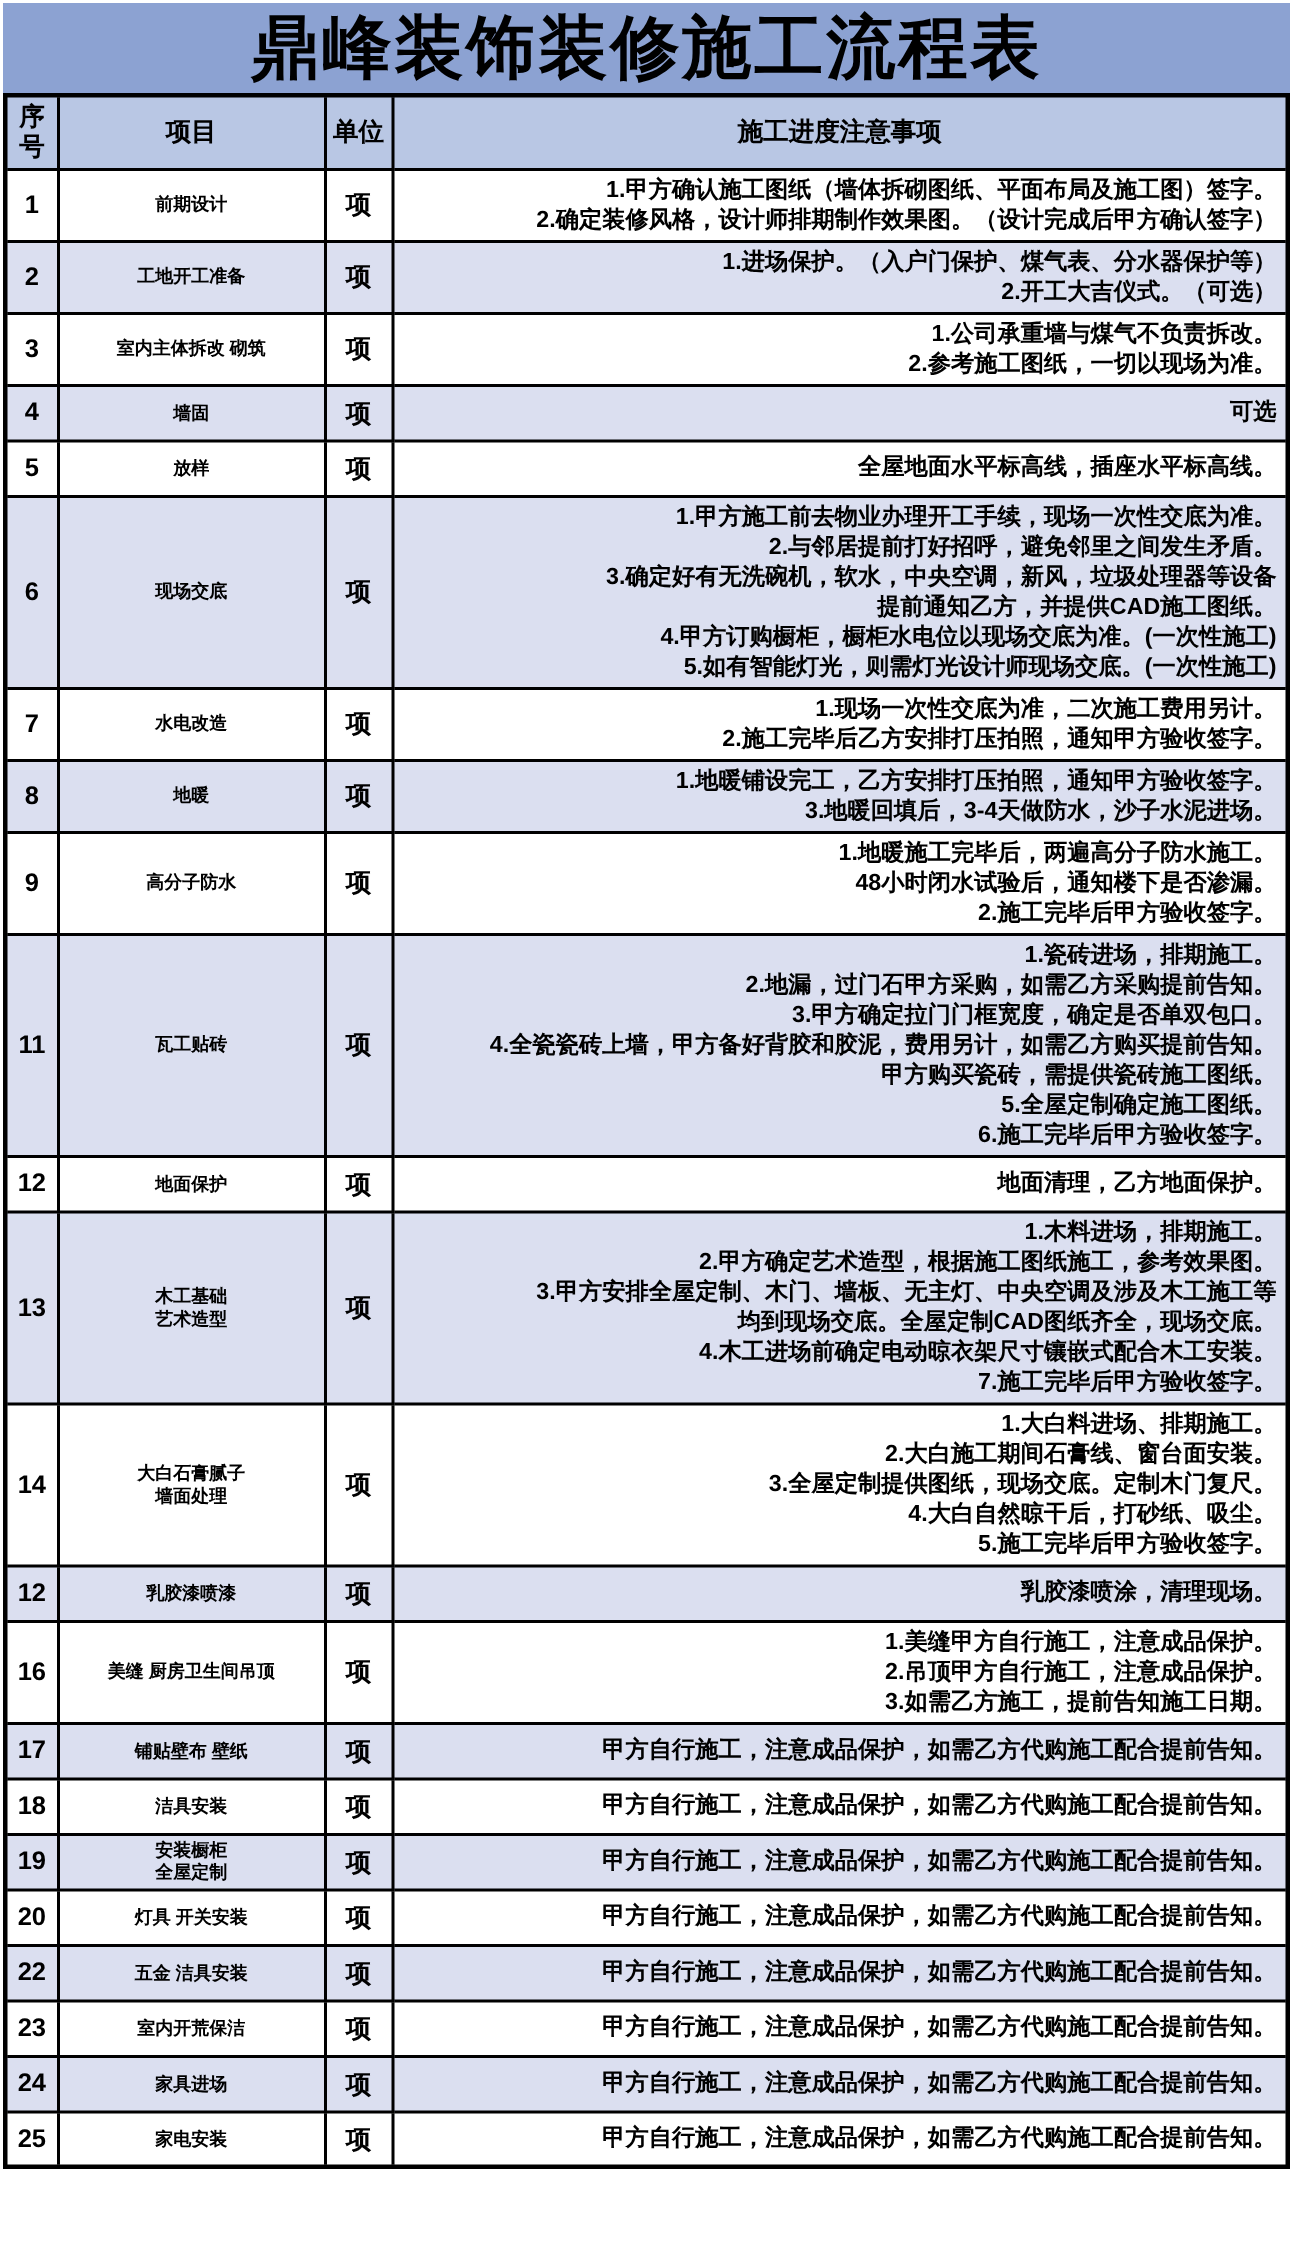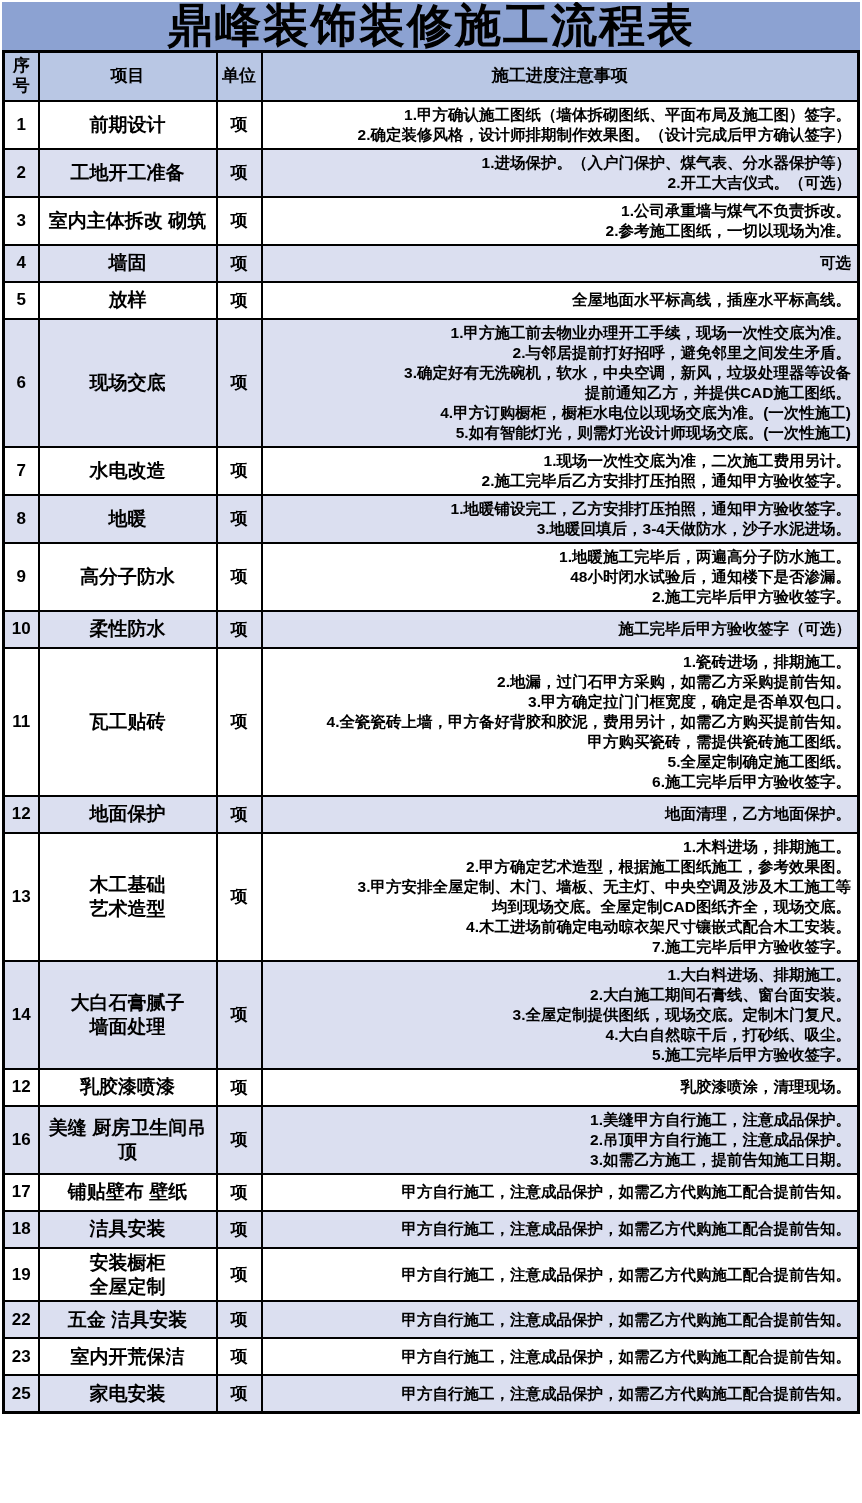--- a/index.html
+++ b/index.html
@@ -10,21 +10,21 @@
   }
   .sheet {
     width: 862px;
     box-sizing: border-box;
     padding: 2px;
     background: #ffffff;
     color: #000;
   }
   .title-bar {
     background: var(--title-bg, #8CA2D2);
-    height: 48px;
+    height: 60px;
     display: flex;
     align-items: center;
     justify-content: center;
     font-size: 46px;
     font-weight: 900;
     letter-spacing: 2px;
     color: #000;
     overflow: hidden;
   }
   table.flow {
@@ -53,21 +53,21 @@
   tbody tr:nth-child(odd)  { background: #ffffff; }
   tbody tr:nth-child(even) { background: var(--alt-bg, #DBDFF0); }
   tbody td { height: 37px; }
   td.c-no {
     text-align: center;
     font-size: 17px;
     padding: 2px 1px;
   }
   td.c-project {
     text-align: center;
-    font-size: 19px;
+    font-size: 12px;
     white-space: pre-line;
     line-height: 1.25;
     padding: 2px 2px;
   }
   td.c-unit {
     text-align: center;
     font-size: 17px;
     padding: 2px 1px;
   }
   td.c-notes {
@@ -159,26 +159,20 @@
   </tr>
         <tr>
     <td class="c-no">9</td>
     <td class="c-project">高分子防水</td>
     <td class="c-unit">项</td>
     <td class="c-notes">1.地暖施工完毕后，两遍高分子防水施工。
    48小时闭水试验后，通知楼下是否渗漏。
 2.施工完毕后甲方验收签字。</td>
   </tr>
         <tr>
-    <td class="c-no">10</td>
-    <td class="c-project">柔性防水</td>
-    <td class="c-unit">项</td>
-    <td class="c-notes">施工完毕后甲方验收签字（可选）</td>
-  </tr>
-        <tr>
     <td class="c-no">11</td>
     <td class="c-project">瓦工贴砖</td>
     <td class="c-unit">项</td>
     <td class="c-notes">1.瓷砖进场，排期施工。
 2.地漏，过门石甲方采购，如需乙方采购提前告知。
 3.甲方确定拉门门框宽度，确定是否单双包口。
 4.全瓷瓷砖上墙，甲方备好背胶和胶泥，费用另计，如需乙方购买提前告知。
    甲方购买瓷砖，需提供瓷砖施工图纸。
 5.全屋定制确定施工图纸。
 6.施工完毕后甲方验收签字。</td>
@@ -239,28 +233,40 @@
     <td class="c-notes">甲方自行施工，注意成品保护，如需乙方代购施工配合提前告知。</td>
   </tr>
         <tr>
     <td class="c-no">19</td>
     <td class="c-project">安装橱柜
 全屋定制</td>
     <td class="c-unit">项</td>
     <td class="c-notes">甲方自行施工，注意成品保护，如需乙方代购施工配合提前告知。</td>
   </tr>
         <tr>
+    <td class="c-no">20</td>
+    <td class="c-project">灯具 开关安装</td>
+    <td class="c-unit">项</td>
+    <td class="c-notes">甲方自行施工，注意成品保护，如需乙方代购施工配合提前告知。</td>
+  </tr>
+        <tr>
     <td class="c-no">22</td>
     <td class="c-project">五金 洁具安装</td>
     <td class="c-unit">项</td>
     <td class="c-notes">甲方自行施工，注意成品保护，如需乙方代购施工配合提前告知。</td>
   </tr>
         <tr>
     <td class="c-no">23</td>
     <td class="c-project">室内开荒保洁</td>
+    <td class="c-unit">项</td>
+    <td class="c-notes">甲方自行施工，注意成品保护，如需乙方代购施工配合提前告知。</td>
+  </tr>
+        <tr>
+    <td class="c-no">24</td>
+    <td class="c-project">家具进场</td>
     <td class="c-unit">项</td>
     <td class="c-notes">甲方自行施工，注意成品保护，如需乙方代购施工配合提前告知。</td>
   </tr>
         <tr>
     <td class="c-no">25</td>
     <td class="c-project">家电安装</td>
     <td class="c-unit">项</td>
     <td class="c-notes">甲方自行施工，注意成品保护，如需乙方代购施工配合提前告知。</td>
   </tr>
       </tbody>

